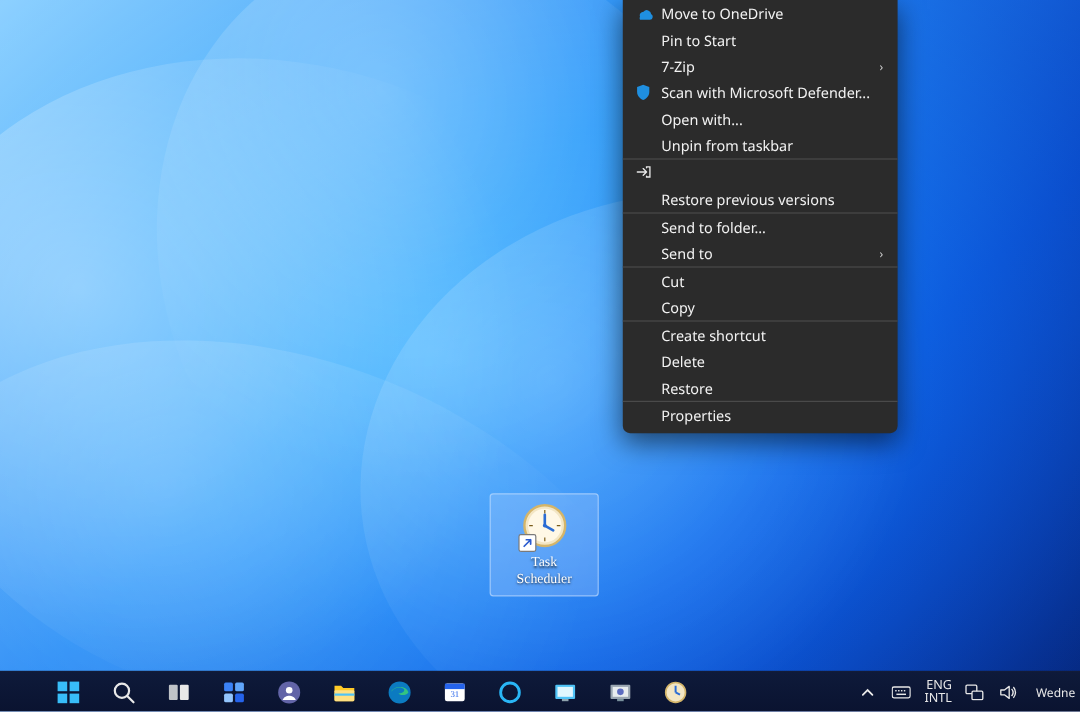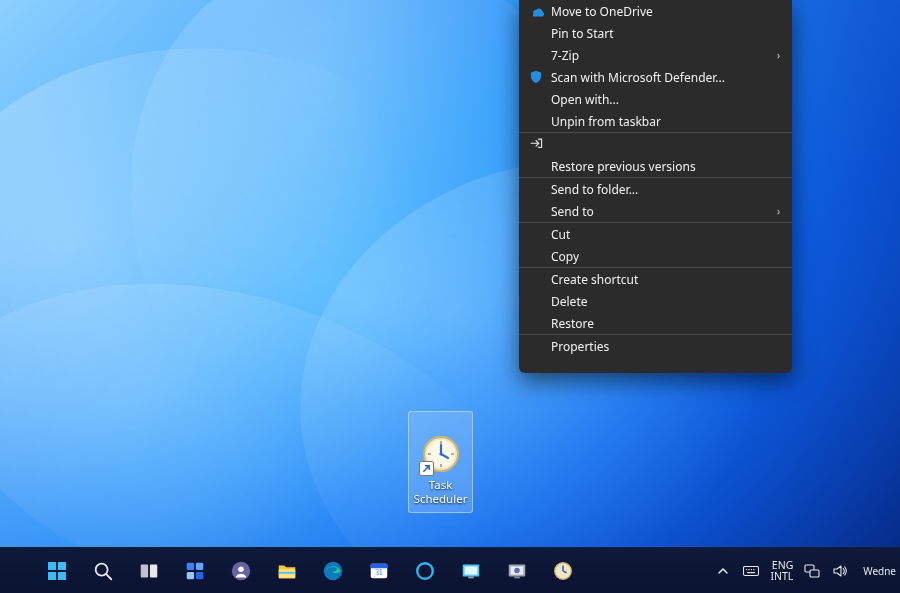--- a/index.html
+++ b/index.html
@@ -21,70 +21,71 @@
   }
   .r1{left:-80px; top:40px; width:620px; height:560px; transform:rotate(-12deg) skewX(10deg);}
   .r2{left:120px; top:-40px; width:520px; height:520px; transform:rotate(18deg) skewY(8deg); opacity:.7;}
   .r3{left:300px; top:160px; width:560px; height:480px; transform:rotate(-6deg); opacity:.6;}
   .r4{left:-120px; top:300px; width:700px; height:500px; transform:rotate(22deg); opacity:.5;}
 
   
   .shortcut {
     position: absolute;
     left: 408px; top: 411px;
-    width: 65px;
+    width: 91px;
     display: flex; flex-direction: column; align-items: center;
-    padding: 20px 2px 6px;
+    padding: 4px 2px 6px;
     background: rgba(180,210,255,0.28);
     border: 1px solid rgba(200,225,255,0.6);
     border-radius: 3px;
     cursor: pointer;
+    font-family: Liberation Serif, serif;
   }
   .shortcut .icon-wrap { position: relative; width: 44px; height: 44px; display:flex; align-items:center; justify-content:center; }
   .shortcut .arrow-badge {
     position: absolute; left: 0; bottom: 0; width: 15px; height: 15px;
     background: #fff; border: 1px solid #7a7a7a; border-radius: 2px;
     display:flex; align-items:center; justify-content:center;
   }
   .shortcut .label {
     color: #fff; font-size: 11.5px; line-height: 14px; text-align: center;
     text-shadow: 0 1px 2px rgba(0,0,0,.8); margin-top: 2px;
   }
 
   
   .context-menu {
     position: absolute; left: 519px; top: 0;
-    width: 273px;
+    width: 229px;
     background: #2b2b2b;
     color: #f2f2f2;
     font-size: 12px;
     border-radius: 0 0 6px 6px;
     box-shadow: 0 8px 22px rgba(0,0,0,.55);
-    padding-bottom: 16px;
+    padding-bottom: 4px;
     z-index: 50;
   }
   .menu-group { padding: 0; }
   .menu-sep { height: 1px; background: #4a4a4a; margin: 0; }
   .menu-item {
     display: flex; align-items: center;
     height: 22px; padding: 0 12px 0 32px;
     position: relative; cursor: pointer;
   }
   .menu-item .mi-icon {
     position: absolute; left: 9px; top: 50%; transform: translateY(-50%);
     width: 16px; height: 16px; display:flex; align-items:center; justify-content:center;
   }
   .menu-item .mi-label { flex: 1 1 auto; white-space: nowrap; }
   .menu-item .mi-chevron {
     font-size: 10px; color: #cfcfcf; margin-left: auto; padding-left: 8px;
   }
 
   
   .taskbar {
-    position: absolute; left: 0; right: 0; bottom: 0; height: 46px;
+    position: absolute; left: 0; right: 0; bottom: 0; height: 34px;
     background: linear-gradient(#0e1a3a, #0a1330);
     display: flex; align-items: center;
     color: #e8e8e8;
     font-size: 11px;
     border-top: 1px solid rgba(255,255,255,0.04);
     z-index: 20;
   }
   .taskbar .center-icons {
     position: absolute; left: 40px; top: 0; bottom: 0;
     display: flex; align-items: center; gap: 12px;

